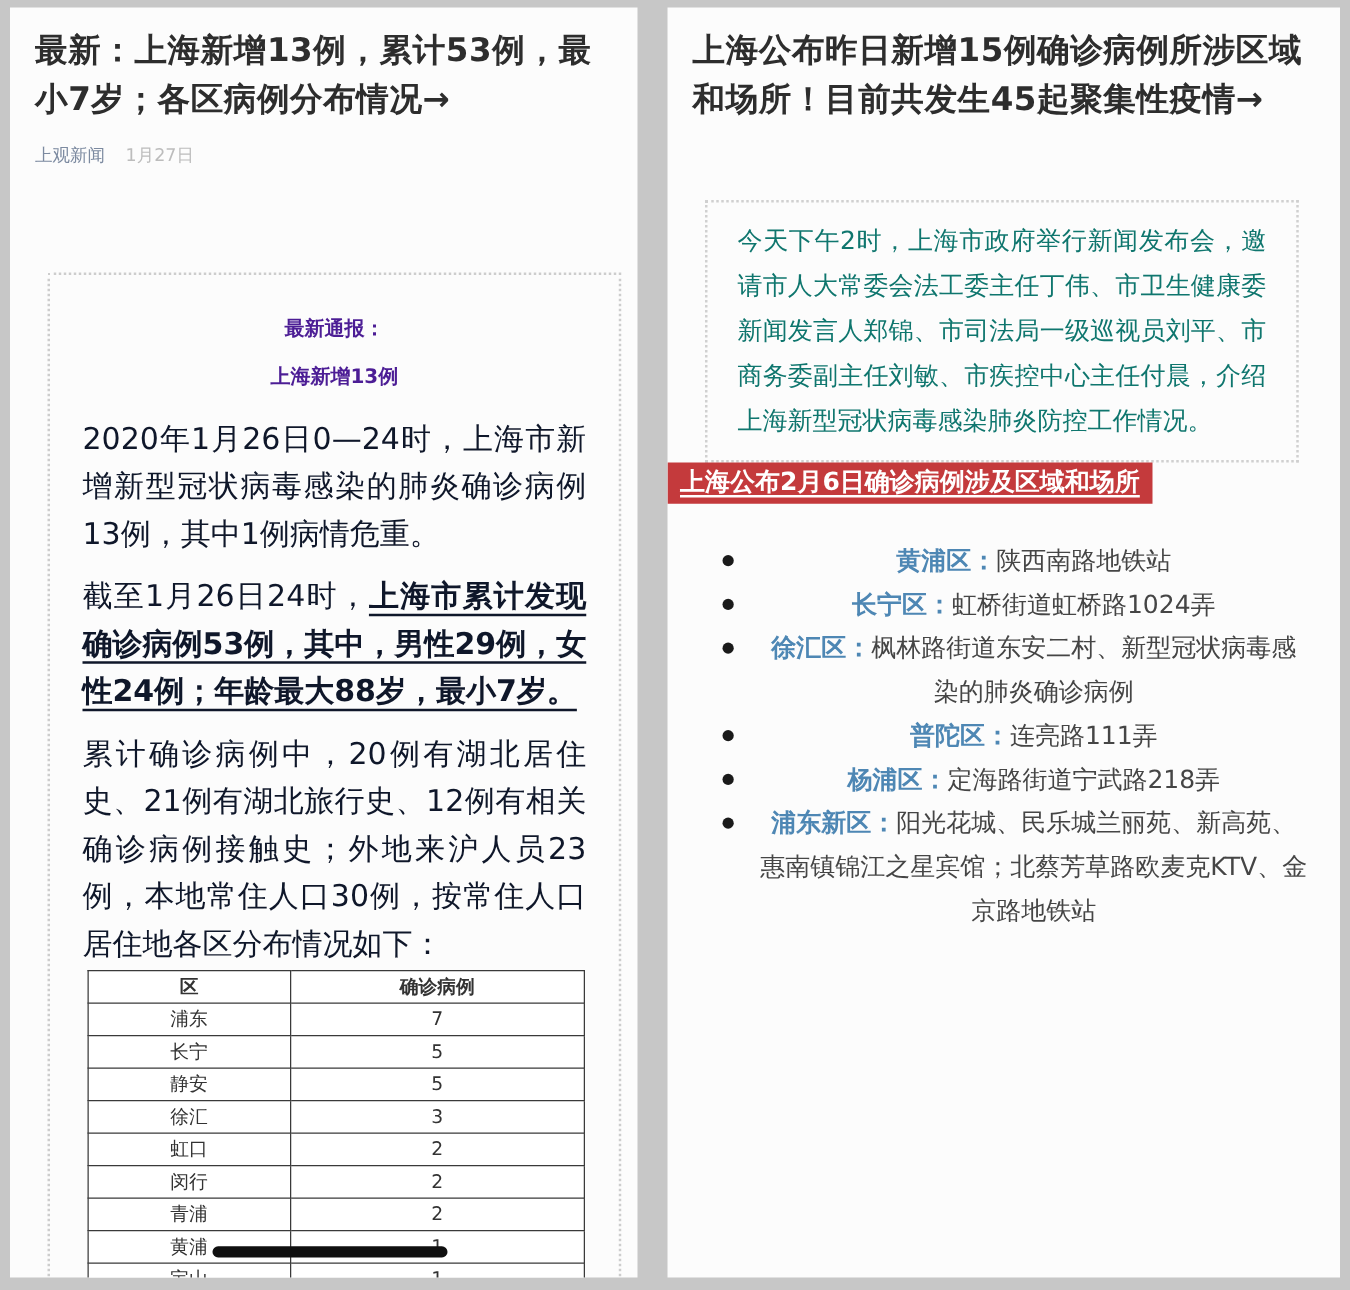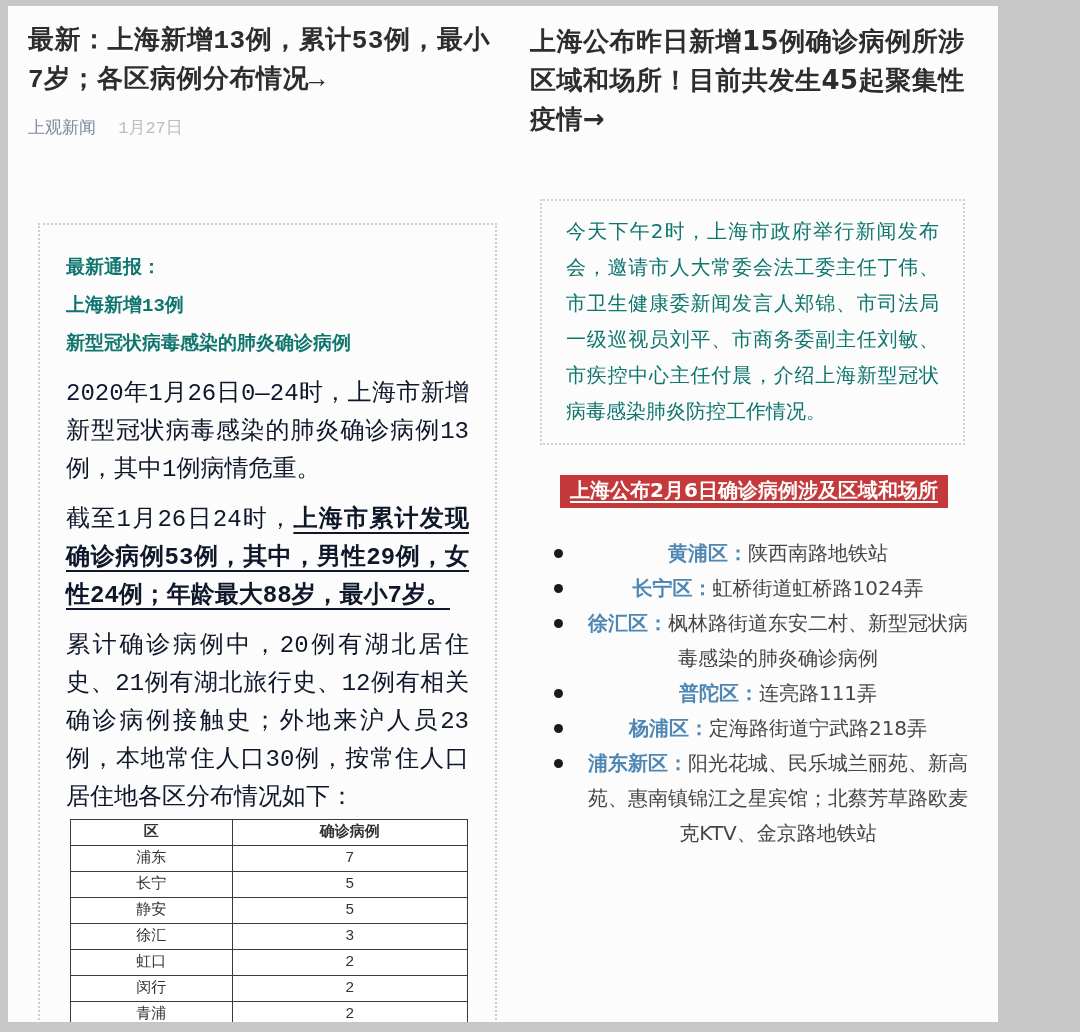--- a/index.html
+++ b/index.html
@@ -3,38 +3,38 @@
 <meta charset="utf-8">
 <style>
   * { margin:0; padding:0; box-sizing:border-box; }
   html,body { width:1080px; height:1032px; }
   body {
     background:#c7c7c7;
     font-family:"DejaVu Sans","Liberation Sans",sans-serif;
     position:relative; overflow:hidden;
   }
   .page { position:absolute; top:6px; height:1016px; background:#fcfcfc; overflow:hidden; }
-  .page-left  { left:8px;   width:502px;font-family:Liberation Mono, monospace; }
-  .page-right { left:510px; width:488px; }
+  .page-left  { left:8px;   width:502px; }
+  .page-right { left:534px; width:538px; }
 
   .title {
     margin:16px 20px 0; font-size:26px; font-weight:bold;
     color:#2d2d2d; line-height:39px; letter-spacing:.5px;
   }
-  .meta { margin:16px 20px 0; font-size:17px; }
+  .meta { margin:16px 20px 0; font-size:14px; }
   .meta .src  { color:#7c8aa0; }
   .meta .date { color:#bcbcbc; margin-left:12px; }
 
   
   .notice-box {
     margin:84px 13px 0 30px;
     border:2px dotted #cdcdcd;
     padding:24px 26px 30px;
   }
-  .blue-heading { color:#0f766e; font-weight:bold; font-size:19px; line-height:38px; }
+  .blue-heading { text-align:center; color:#4c1d95; font-weight:bold; font-size:16px; line-height:38px; }
   .para { margin-top:12px; font-size:24px; color:#0f172a; line-height:38px; text-align:justify; }
   .para .u { font-weight:bold; text-decoration:underline; text-underline-offset:6px; }
 
   .table-wrap { position:relative; margin-top:2px; }
   table.case-table { border-collapse:collapse; margin-left:4px; width:398px; background:#fff; }
   .case-table th, .case-table td {
     border:1px solid #3a3a3a; height:25px; line-height:25px;
     text-align:center; font-size:15px; color:#333; padding:0;
   }
   .case-table th { font-weight:bold; }
@@ -45,21 +45,21 @@
     background:#101010; border-radius:5px;
   }
 
   
   .intro-box {
     margin:60px 33px 0 30px;
     border:2px dotted #d0d0d0;
     padding:12px 24px 14px;
     font-size:20px; color:#0f766e; line-height:36px; text-align:justify;
   }
-  .banner-row { text-align:center; margin-top:30px; }
+  .banner-row { }
   .banner {
     display:inline-block; background:#c43a3c; color:#ffffff;
     font-size:20px; font-weight:bold; padding:2px 10px 4px;
     text-decoration:underline; text-underline-offset:4px;
   }
   .body-para { margin:32px 26px 0; font-size:20px; color:#454545; line-height:38px; text-align:justify; }
   .loc-list { margin:28px 26px 0 44px; list-style:none;text-align:center; }
   .loc-list li { position:relative; padding-left:30px; font-size:20px; line-height:35px; color:#454545; }
   .loc-list li::before {
     content:""; position:absolute; left:0; top:13px;
@@ -74,21 +74,20 @@
   <h1 class="title">最新：上海新增13例，累计53例，最小7岁；各区病例分布情况→</h1>
   <div class="meta">
     <span class="src">上观新闻</span>
     <span class="date">1月27日</span>
   </div>
 
   <div class="notice-box">
     <div class="blue-heading" id="blue-heading">
         <div>最新通报：</div>
         <div>上海新增13例</div>
-        <div>新型冠状病毒感染的肺炎确诊病例</div>
       </div>
     <p class="para">2020年1月26日0—24时，上海市新增新型冠状病毒感染的肺炎确诊病例13例，其中1例病情危重。</p>
     <p class="para"><span>截至1月26日24时，</span><span class="u">上海市累计发现确诊病例53例，其中，男性29例，女性24例；年龄最大88岁，最小7岁。</span></p>
     <p class="para">累计确诊病例中，20例有湖北居住史、21例有湖北旅行史、12例有相关确诊病例接触史；外地来沪人员23例，本地常住人口30例，按常住人口居住地各区分布情况如下：</p>
 
     <div class="table-wrap">
       <table class="case-table" id="case-table">
         <colgroup>
             <col class="c1">
             <col class="c2">

